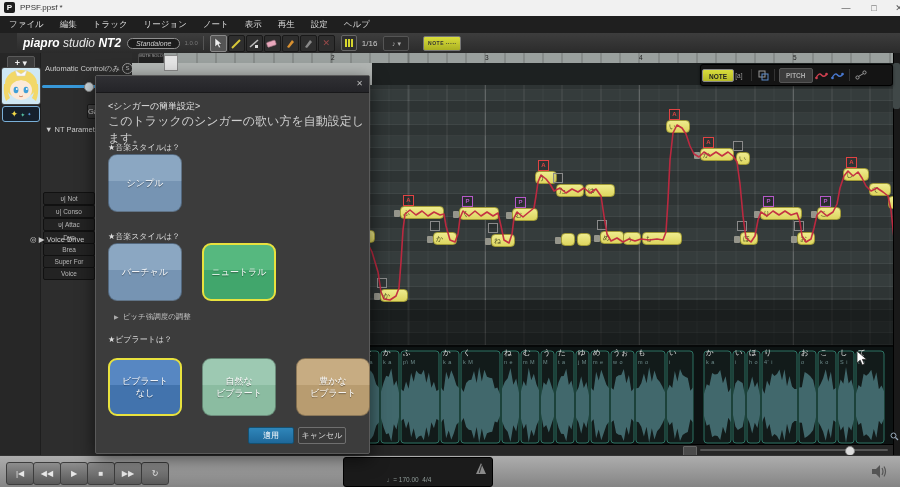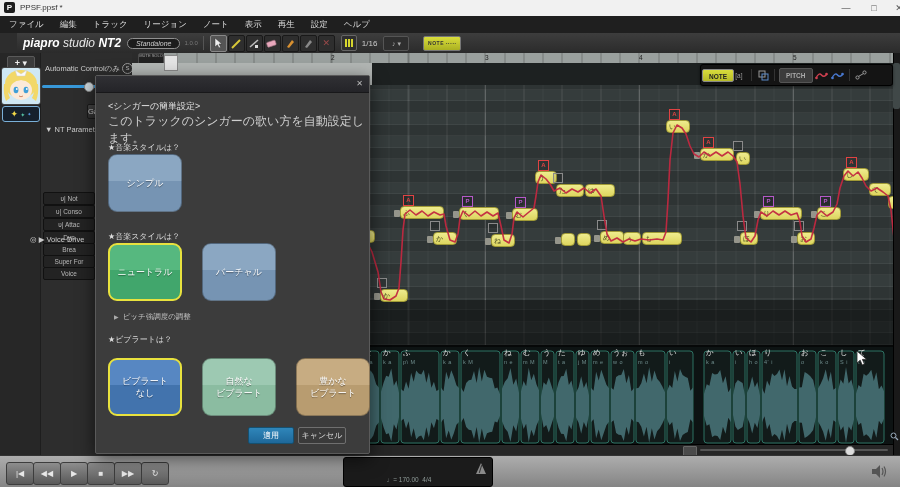--- a/index.html
+++ b/index.html
@@ -533,22 +533,22 @@
   </div>
   <div id="dlg-heading">&lt;シンガーの簡単設定&gt;</div>
   <div id="dlg-desc">このトラックのシンガーの歌い方を自動設定します。</div>
   <div id="dlg-sections">
       <div class="dlg-q" style="top: 66px;">★音楽スタイルは？</div>
       <div class="dlg-row" style="top: 78px;">
         <div class="opt" style="background: linear-gradient(rgb(139, 167, 194) 0%, rgb(139, 167, 194) 46%, rgb(118, 148, 179) 47%, rgb(118, 148, 179) 100%);">シンプル</div>
       </div>
       <div class="dlg-q" style="top: 155px;">★音楽スタイルは？</div>
       <div class="dlg-row" style="top: 167px;">
+        <div class="opt" style="background: linear-gradient(rgb(139, 167, 194) 0%, rgb(139, 167, 194) 46%, rgb(118, 148, 179) 47%, rgb(118, 148, 179) 100%);">バーチャル</div>
         <div class="opt sel" style="background: linear-gradient(rgb(86, 184, 127) 0%, rgb(86, 184, 127) 46%, rgb(65, 166, 108) 47%, rgb(65, 166, 108) 100%);">ニュートラル</div>
-        <div class="opt" style="background: linear-gradient(rgb(139, 167, 194) 0%, rgb(139, 167, 194) 46%, rgb(118, 148, 179) 47%, rgb(118, 148, 179) 100%);">バーチャル</div>
       </div>
       <div class="dlg-q" style="top: 258px;">★ビブラートは？</div>
       <div class="dlg-row" style="top: 282px;">
         <div class="opt sel" style="background: linear-gradient(rgb(87, 135, 194) 0%, rgb(87, 135, 194) 46%, rgb(66, 115, 173) 47%, rgb(66, 115, 173) 100%);">ビブラート
 なし</div>
         <div class="opt" style="background: linear-gradient(rgb(157, 201, 178) 0%, rgb(157, 201, 178) 46%, rgb(139, 188, 161) 47%, rgb(139, 188, 161) 100%);">自然な
 ビブラート</div>
         <div class="opt" style="background: linear-gradient(rgb(199, 172, 130) 0%, rgb(199, 172, 130) 46%, rgb(184, 156, 112) 47%, rgb(184, 156, 112) 100%);">豊かな
 ビブラート</div>
       </div>

